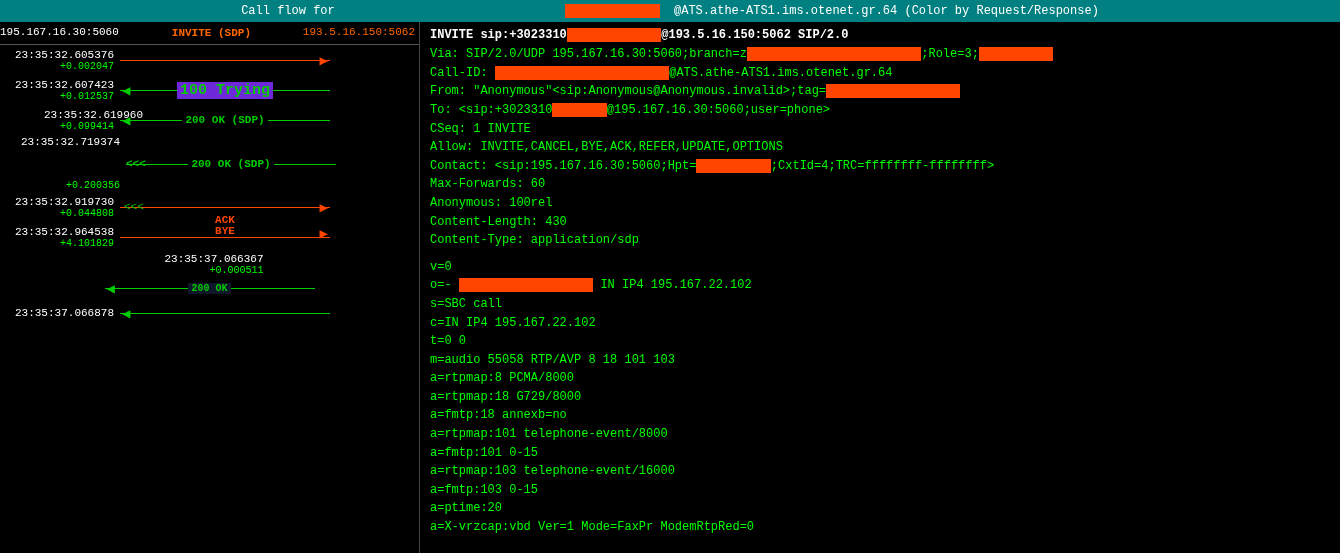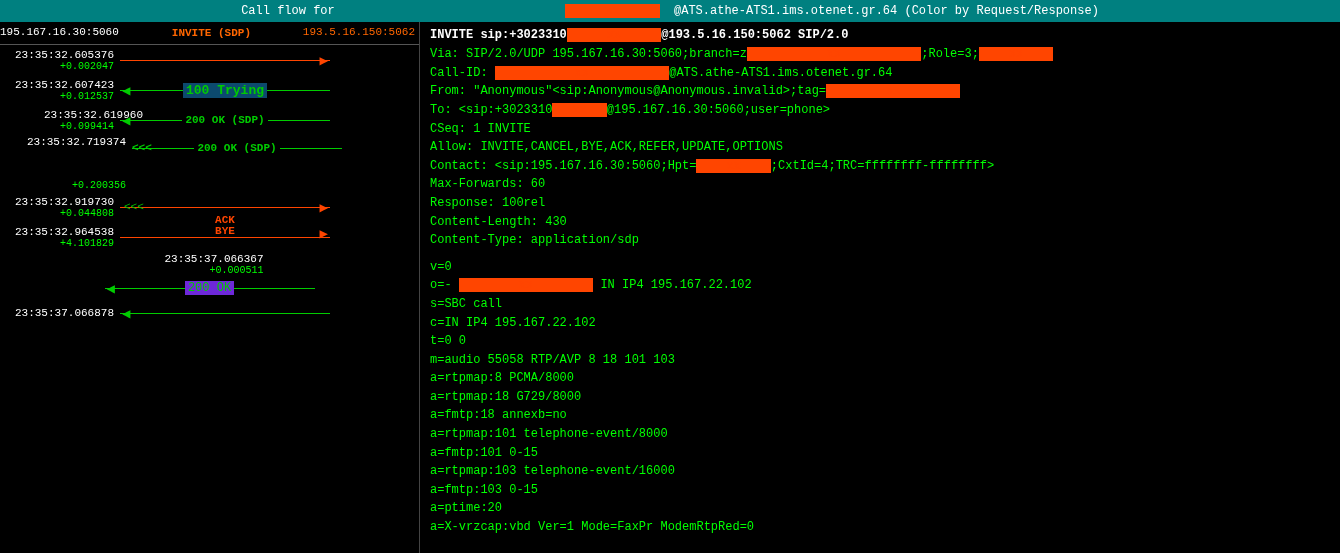--- a/index.html
+++ b/index.html
@@ -102,40 +102,40 @@
         <div style="flex:1;"></div>
       </div>
 
       <div style="display:flex; align-items:center; min-height:30px; padding:1px 0;">
         <div style="width:120px; text-align:right; padding-right:6px; font-size:11px;">
           <span style="color:#fff; display:block;">23:35:32.607423</span>
           <span style="color:#00ff00; display:block; font-size:10px;">+0.012537</span>
         </div>
         <div style="width:210px; text-align:center; position:relative; height:24px; display:flex; align-items:center; justify-content:center;">
           <div style="position:absolute; left:0; right:0; height:1px; background:#00cc00; top:50%;"></div>
-          <span style="position:relative; z-index:2; background:#0c4a6e; padding:0 3px; color:#00cc00; font-size:13px; font-weight:bold;">100 Trying</span>
+          <span style="position:relative; z-index:2; background:#6d28d9; padding:0 3px; color:#00cc00; font-size:15px; font-weight:bold;">100 Trying</span>
           <span style="position:absolute; left:2px; color:#00cc00; font-size:14px;">◀</span>
         </div>
         <div style="flex:1;"></div>
       </div>
 
       <div style="display:flex; align-items:center; min-height:30px; padding:1px 0;">
         <div style="width:120px; text-align:right; padding-right:6px; font-size:11px;">
           <span style="color:#fff; display:block;padding-left:44px;">23:35:32.619960</span>
           <span style="color:#00ff00; display:block; font-size:10px;">+0.099414</span>
         </div>
         <div style="width:210px; text-align:center; position:relative; height:24px; display:flex; align-items:center; justify-content:center;">
           <div style="position:absolute; left:0; right:0; height:1px; background:#00cc00; top:50%;"></div>
           <span style="position:relative; z-index:2; background:#000; padding:0 3px; color:#00cc00; font-size:11px; font-weight:bold;">200 OK (SDP)</span>
           <span style="position:absolute; left:2px; color:#00cc00; font-size:14px;">◀</span>
         </div>
         <div style="flex:1;"></div>
       </div>
 
-      <div style="display:flex; min-height:30px; padding:1px 12px;">
+      <div style="display:flex; align-items:center; min-height:30px; padding:1px 6px;">
         <div style="width:120px; text-align:right; padding-right:6px; font-size:11px;">
           <span style="color:#fff; display:block;">23:35:32.719374</span>
           <span style="color:#00ff00; display:block; font-size:10px;margin-top:32px;">+0.200356</span>
         </div>
         <div style="width:210px; text-align:center; position:relative; height:24px; display:flex; align-items:center; justify-content:center;">
           <div style="position:absolute; left:0; right:0; height:1px; background:#00cc00; top:50%;"></div>
           <span style="position:relative; z-index:2; background:#000; padding:0 3px; color:#00cc00; font-size:11px; font-weight:bold;">200 OK (SDP)</span>
           <span style="position:absolute; left:0px; color:#00cc00; font-size:11px; font-weight:bold;">&lt;&lt;&lt;</span>
         </div>
         <div style="flex:1;"></div>
@@ -168,21 +168,21 @@
         <div style="flex:1;"></div>
       </div>
 
       <div style="display:flex; align-items:center; min-height:30px; padding:1px 0;flex-direction:column;">
         <div style="width:120px; text-align:right; padding-right:6px; font-size:11px;">
           <span style="color:#fff; display:block;">23:35:37.066367</span>
           <span style="color:#00ff00; display:block; font-size:10px;">+0.000511</span>
         </div>
         <div style="width:210px; text-align:center; position:relative; height:24px; display:flex; align-items:center; justify-content:center;">
           <div style="position:absolute; left:0; right:0; height:1px; background:#00cc00; top:50%;"></div>
-          <span style="position:relative; z-index:2; background:#6d28d9; padding:0 3px; color:#00cc00; font-size:12px; font-weight:normal;">200 OK</span>
+          <span style="position:relative; z-index:2; background:#0f172a; padding:0 3px; color:#00cc00; font-size:10px; font-weight:bold;">200 OK</span>
           <span style="position:absolute; left:2px; color:#00cc00; font-size:14px;">◀</span>
         </div>
         <div style="flex:1;"></div>
       </div>
 
       <div style="display:flex; align-items:center; min-height:24px; padding:1px 0;">
         <div style="width:120px; text-align:right; padding-right:6px; font-size:11px;">
           <span style="color:#fff; display:block;">23:35:37.066878</span>
         </div>
         <div style="width:210px; text-align:center; position:relative; height:22px; display:flex; align-items:center; justify-content:center;">
@@ -220,21 +220,21 @@
     <div class="right-panel-line">CSeq: 1 INVITE</div>
 
     <div class="right-panel-line">Allow: INVITE,CANCEL,BYE,ACK,REFER,UPDATE,OPTIONS</div>
 
     <div class="right-panel-line" style="white-space:nowrap;">
       Contact: &lt;sip:195.167.16.30:5060;Hpt=<span style="background:#ff4500;color:#ff4500;padding:0 30px;">xx</span>;CxtId=4;TRC=ffffffff-ffffffff&gt;
     </div>
 
     <div class="right-panel-line">Max-Forwards: 60</div>
 
-    <div class="right-panel-line">Response: 100rel</div>
+    <div class="right-panel-line">Anonymous: 100rel</div>
 
 
     <div class="right-panel-line">Content-Length: 430</div>
 
     <div class="right-panel-line">Content-Type: application/sdp</div>
 
     <div style="height:8px;"></div>
 
     <div class="right-panel-line">v=0</div>
 

